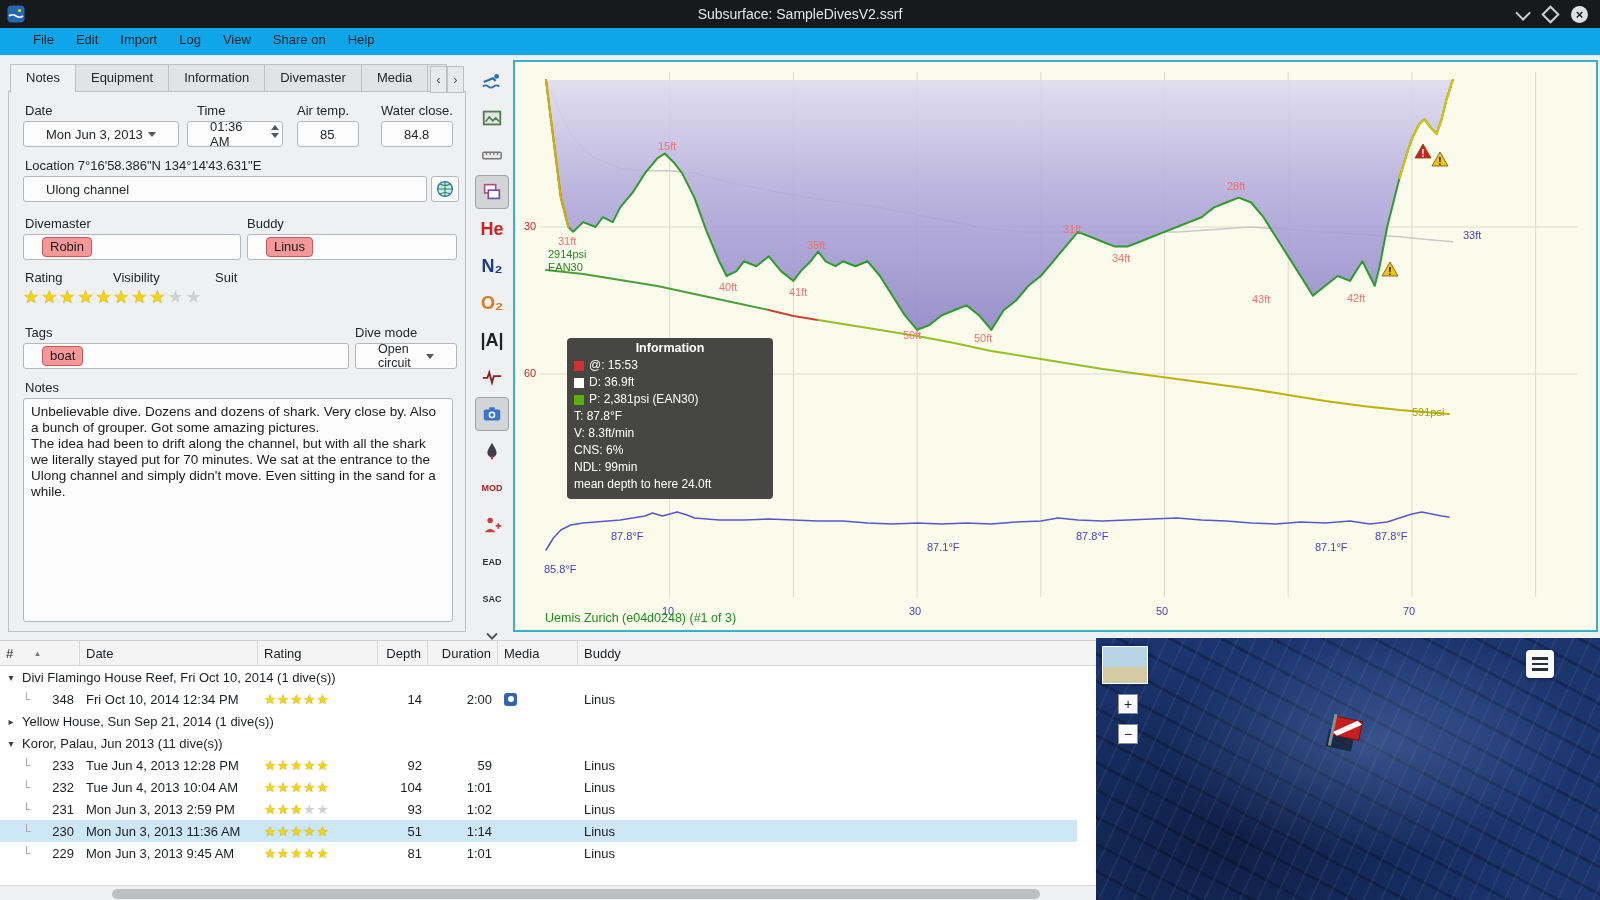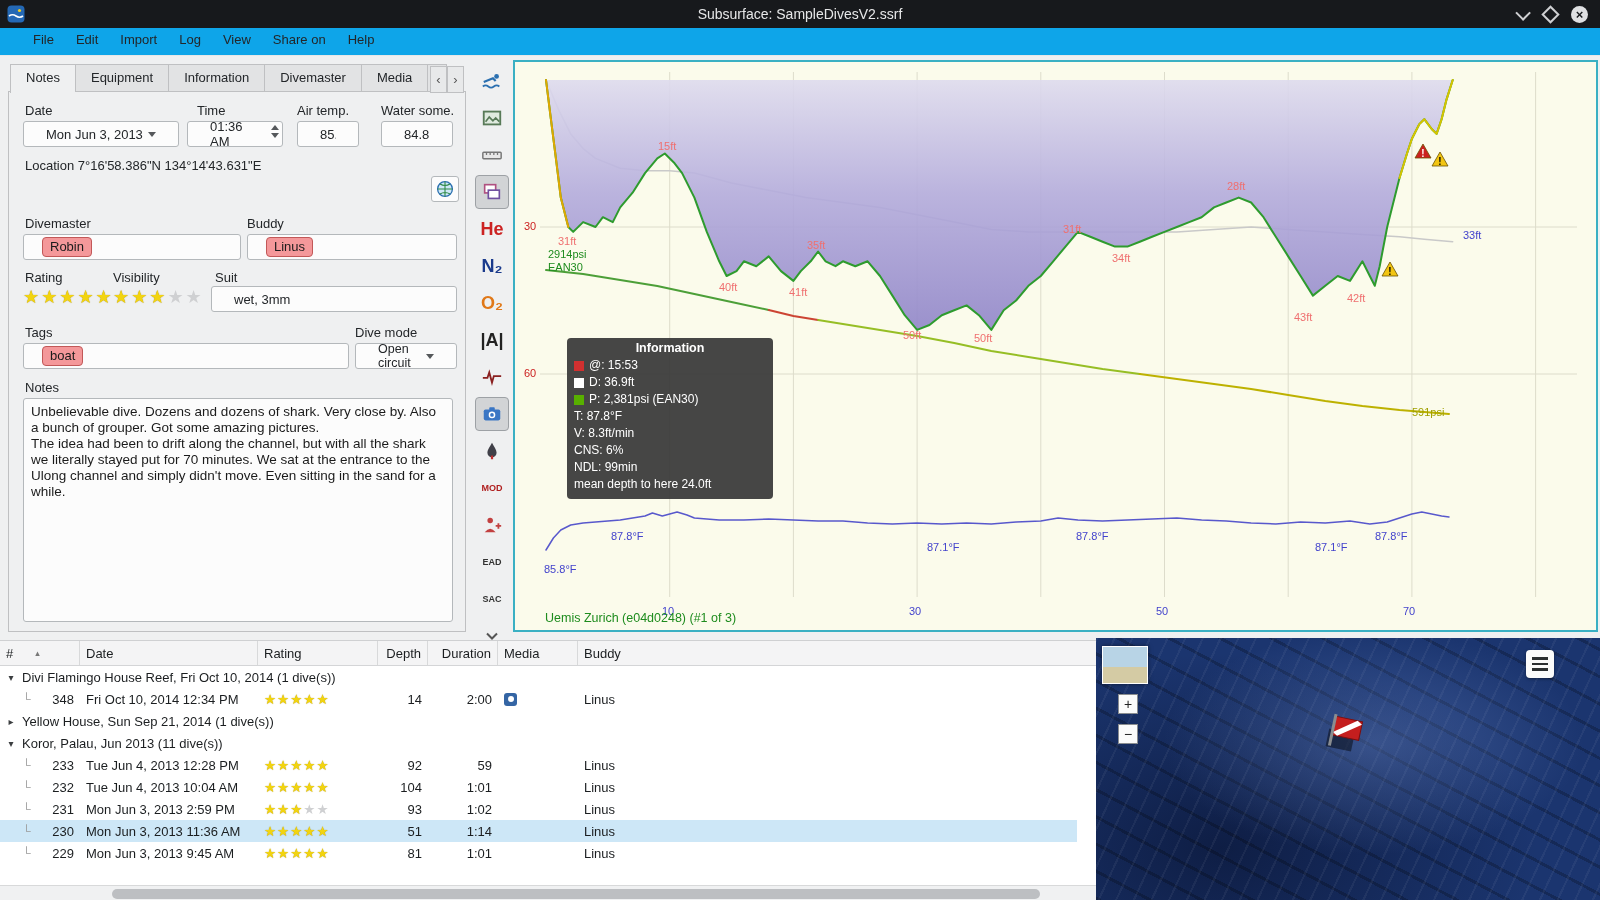--- a/index.html
+++ b/index.html
@@ -140,37 +140,38 @@
     </div>
   <div class="tab-scroll">
     <div class="tsb">‹</div>
     <div class="tsb">›</div>
   </div>
 
   <div class="panel-body">
     <span class="flabel" style="left:16px;top:11px">Date</span>
     <span class="flabel" style="left:188px;top:11px">Time</span>
     <span class="flabel" style="left:288px;top:11px">Air temp.</span>
-    <span class="flabel" style="left:372px;top:11px">Water some.</span>
+    <span class="flabel" style="left:372px;top:11px">Water close.</span>
 
     <div class="field combo" style="left:14px;top:29px;width:156px">
       <span>Mon Jun 3, 2013</span>
         <span class="caret"></span>
     </div>
     <div class="field" style="left:178px;top:29px;width:96px;position:absolute">
       <span>01:36 AM</span>
       <span class="spin">
           <i class="up"></i>
           <i class="dn"></i>
         </span>
     </div>
     <input class="field" style="left: 288px; top: 29px; width: 62px;" value="85.8°F">
     <input class="field" style="left: 372px; top: 29px; width: 72px;" value="84.8°F">
 
     <span class="flabel" style="left:16px;top:66px">Location 7°16'58.386"N 134°14'43.631"E</span>
+    <input class="field" style="left: 14px; top: 84px; width: 404px;" value="Ulong channel">
     <div class="globe-btn" style="left:422px;top:84px">
       <svg width="18" height="18" viewBox="0 0 18 18">
         <circle cx="9" cy="9" r="7.4" fill="#cfe8f7" stroke="#2a6fb0" stroke-width="1.3"></circle>
         <path d="M9 1.6 v14.8 M1.6 9 h14.8 M4 4 q5 3 10 0 M4 14 q5 -3 10 0" stroke="#2f8a46" stroke-width="1.1" fill="none"></path>
       </svg>
     </div>
 
     <span class="flabel" style="left:16px;top:124px">Divemaster</span>
     <span class="flabel" style="left:238px;top:124px">Buddy</span>
     <div class="field" style="left:14px;top:142px;width:218px">
@@ -178,21 +179,20 @@
     </div>
     <div class="field" style="left:238px;top:142px;width:210px">
       <span class="chip" style="margin-left:-4px">Linus</span>
     </div>
 
     <span class="flabel" style="left:16px;top:178px">Rating</span>
     <span class="flabel" style="left:104px;top:178px">Visibility</span>
     <span class="flabel" style="left:206px;top:178px">Suit</span>
     <div class="stars" style="left:14px;top:196px"><span class="star on">★</span><span class="star on">★</span><span class="star on">★</span><span class="star on">★</span><span class="star on">★</span></div>
     <div class="stars" style="left:104px;top:196px"><span class="star on">★</span><span class="star on">★</span><span class="star on">★</span><span class="star off">★</span><span class="star off">★</span></div>
-    <input class="field" style="left: 202px; top: 194px; width: 246px;" value="wet, 3mm">
 
     <span class="flabel" style="left:16px;top:233px">Tags</span>
     <span class="flabel" style="left:346px;top:233px">Dive mode</span>
     <div class="field" style="left:14px;top:251px;width:326px">
       <span class="chip" style="margin-left:-4px">boat</span>
     </div>
     <div class="field combo" style="left:346px;top:251px;width:102px">
       <span style="font-size:12.5px">Open circuit</span>
         <span class="caret"></span>
     </div>
@@ -324,21 +324,21 @@
         <span class="chart-label" style="left: 43px; top: 173px; color: rgb(239, 112, 112);">31ft</span>
         <span class="chart-label" style="left: 33px; top: 186px; color: rgb(30, 140, 30);">2914psi</span>
         <span class="chart-label" style="left: 33px; top: 199px; color: rgb(30, 140, 30);">EAN30</span>
         <span class="chart-label" style="left: 204px; top: 219px; color: rgb(239, 112, 112);">40ft</span>
         <span class="chart-label" style="left: 274px; top: 224px; color: rgb(239, 112, 112);">41ft</span>
         <span class="chart-label" style="left: 292px; top: 177px; color: rgb(239, 112, 112);">35ft</span>
         <span class="chart-label" style="left: 548px; top: 161px; color: rgb(239, 112, 112);">31ft</span>
         <span class="chart-label" style="left: 597px; top: 190px; color: rgb(239, 112, 112);">34ft</span>
         <span class="chart-label" style="left: 388px; top: 267px; color: rgb(239, 112, 112);">50ft</span>
         <span class="chart-label" style="left: 459px; top: 270px; color: rgb(239, 112, 112);">50ft</span>
-        <span class="chart-label" style="left: 779px; top: 231px; color: rgb(239, 112, 112); margin-top: 18px;">43ft</span>
+        <span class="chart-label" style="left: 737px; top: 231px; color: rgb(239, 112, 112);">43ft</span>
         <span class="chart-label" style="left: 832px; top: 230px; color: rgb(239, 112, 112);">42ft</span>
         <span class="chart-label" style="left: 948px; top: 167px; color: rgb(67, 67, 204);">33ft</span>
         <span class="chart-label" style="left: 897px; top: 344px; color: rgb(160, 160, 0);">591psi</span>
         <span class="chart-label" style="left: 29px; top: 501px; color: rgb(67, 67, 204);">85.8°F</span>
         <span class="chart-label" style="left: 96px; top: 468px; color: rgb(67, 67, 204);">87.8°F</span>
         <span class="chart-label" style="left: 412px; top: 479px; color: rgb(67, 67, 204);">87.1°F</span>
         <span class="chart-label" style="left: 561px; top: 468px; color: rgb(67, 67, 204);">87.8°F</span>
         <span class="chart-label" style="left: 800px; top: 479px; color: rgb(67, 67, 204);">87.1°F</span>
         <span class="chart-label" style="left: 860px; top: 468px; color: rgb(67, 67, 204);">87.8°F</span>
         <span class="chart-label" style="left: 9px; top: 158px; color: rgb(204, 34, 34);">30</span>

